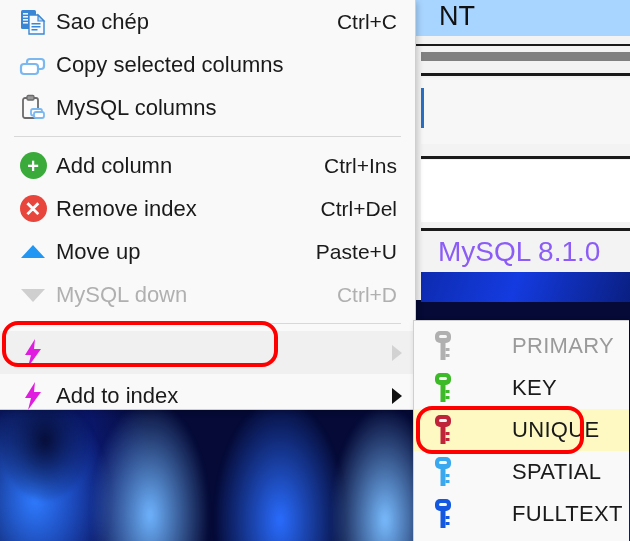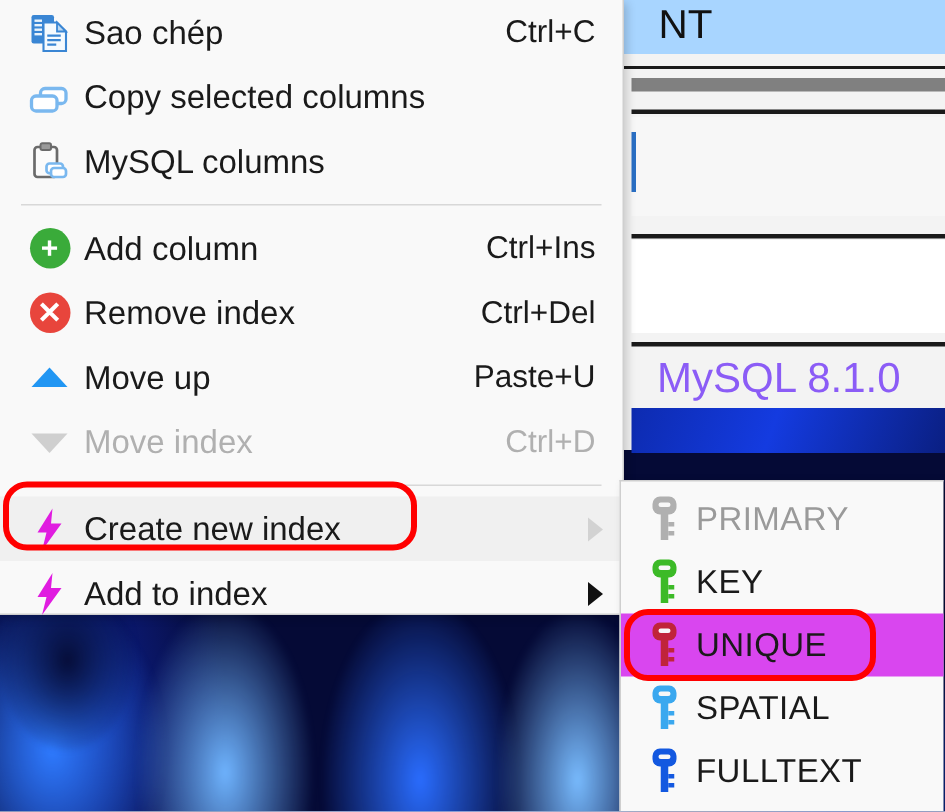--- a/index.html
+++ b/index.html
@@ -160,33 +160,34 @@
     box-shadow: 2px 2px 6px rgba(0,0,0,0.18);
     padding-top: 4px;
   }
   .smi {
     display: flex;
     align-items: center;
     height: 42px;
     padding-left: 8px;
     box-sizing: border-box;
     cursor: default;
+    gap: 48px;
   }
   .smi .ico {
     width: 42px; min-width: 42px; height: 34px;
     display: flex; align-items: center; justify-content: center;
   }
   .smi .lbl {
     font-size: 22px;
     color: #1a1a1a;
     white-space: nowrap;
     letter-spacing: 0.3px;
   }
   .smi.disabled .lbl { color: #9a9a9a; }
-  .smi.hl { background: #d946ef; }
+  .smi.hl { background: #fef9c3; }
 
   
   .annot {
     position: absolute;
     border: 4px solid #ff0000;
     border-radius: 16px;
     pointer-events: none;
     box-sizing: border-box;
   }
   #annot-create { left: 2px; top: 321px; width: 276px; height: 46px; }
@@ -301,33 +302,32 @@
       <span class="lbl">Move up</span>
       <span class="acc">Paste+U</span>
     </div>
 
     <div class="mi disabled">
       <span class="ico">
         <svg width="30" height="22" viewBox="0 0 30 22">
             <polygon points="15,18 27,5 3,5" fill="#cfcfcf"></polygon>
           </svg>
       </span>
-      <span class="lbl">Move index</span>
+      <span class="lbl">MySQL down</span>
       <span class="acc">Ctrl+D</span>
     </div>
 
     <div class="sep"></div>
 
     <div class="mi hl">
       <span class="ico">
         <svg width="26" height="30" viewBox="0 0 26 30">
             <polygon points="15,1 5,17 11,17 8,29 21,11 14,11" fill="#e01ce0"></polygon>
           </svg>
       </span>
-      <span class="lbl">Create new index</span>
       <span class="arrow dim"></span>
     </div>
 
     <div class="mi">
       <span class="ico">
         <svg width="26" height="30" viewBox="0 0 26 30">
             <polygon points="15,1 5,17 11,17 8,29 21,11 14,11" fill="#e01ce0"></polygon>
           </svg>
       </span>
       <span class="lbl">Add to index</span>

